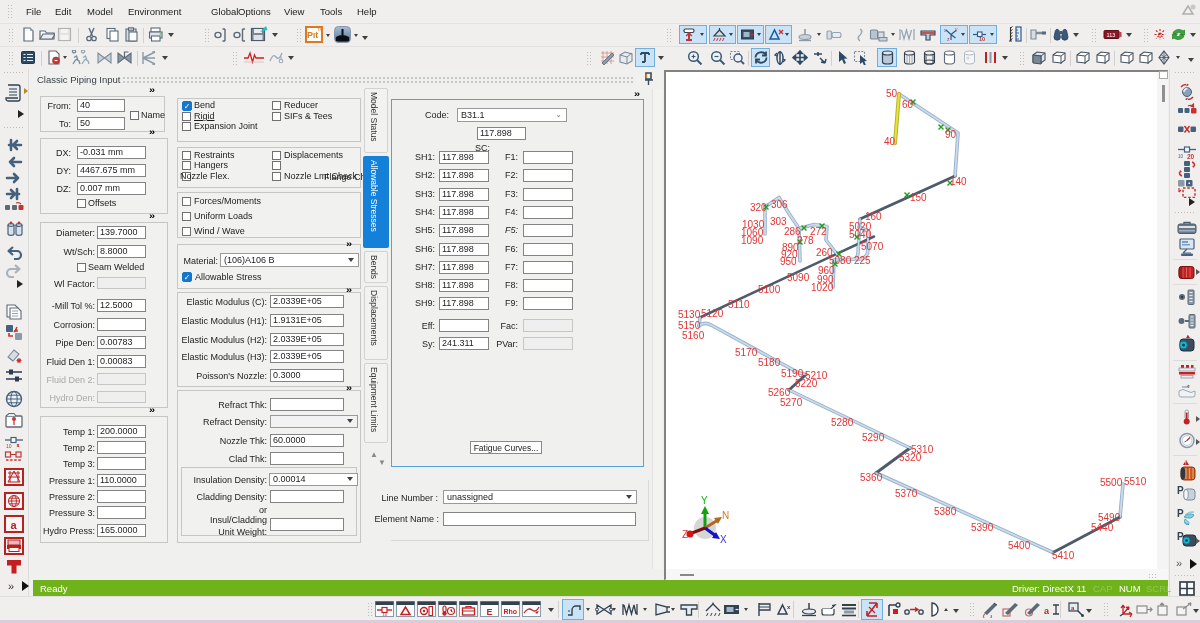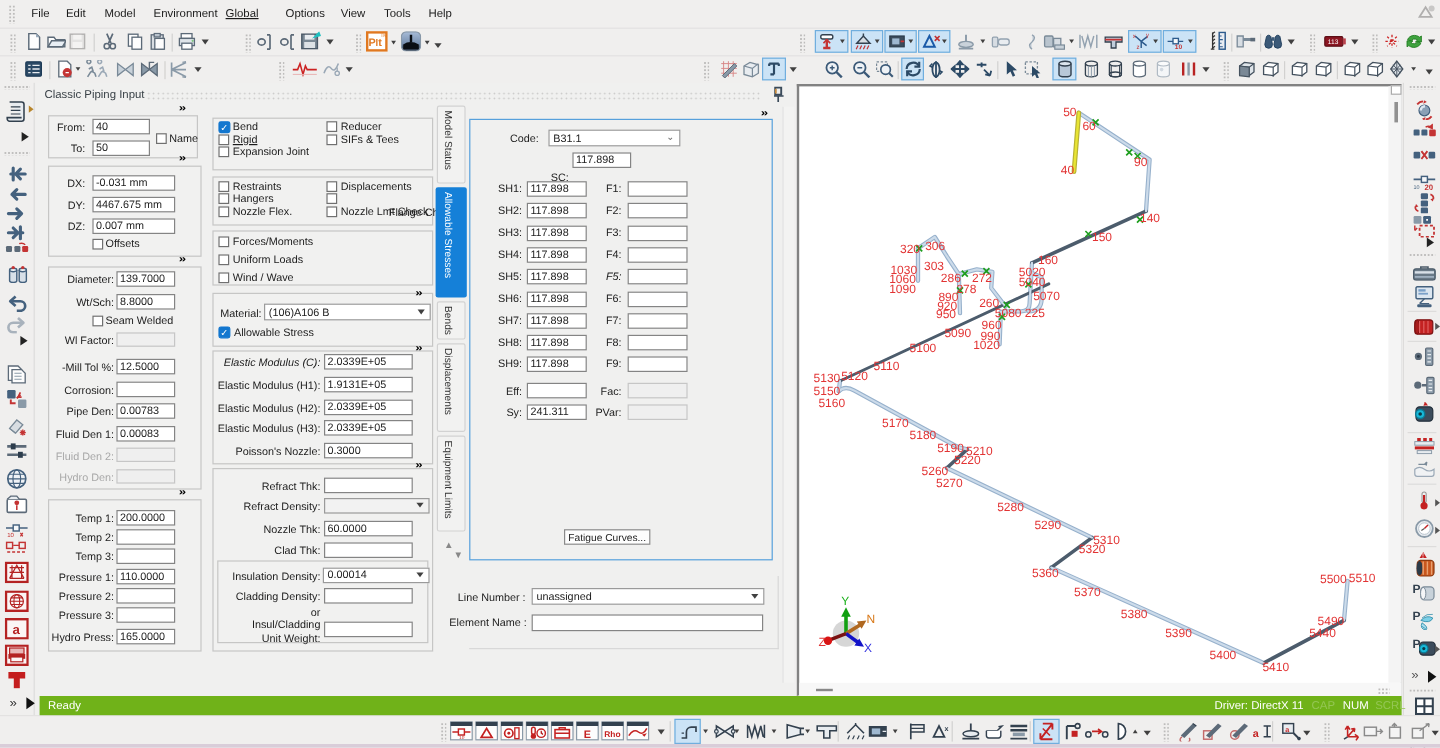--- a/index.html
+++ b/index.html
@@ -19,21 +19,21 @@
 .tbhl{position:absolute;background:#cbe3f6;border:1px solid #70aede;}
 .ddn{position:absolute;width:0;height:0;border-left:3px solid transparent;border-right:3px solid transparent;border-top:4px solid #404040;}
 .ddnS{position:absolute;width:0;height:0;border-left:2.5px solid transparent;border-right:2.5px solid transparent;border-top:3px solid #404040;}
 .mi{position:absolute;font-size:9.5px;color:#1a1a1a;}
 </style></head><body>
 <div class="abs" style="left:0;top:0;width:1200px;height:23px;background:#f0efee;"></div>
 <div class="mi" style="left:26px;top:6px;">File</div>
 <div class="mi" style="left:55px;top:6px;">Edit</div>
 <div class="mi" style="left:87px;top:6px;">Model</div>
 <div class="mi" style="left:128px;top:6px;">Environment</div>
-<div class="mi" style="left:188px;top:6px;text-decoration:underline;">Global</div>
+<div class="mi" style="left:211px;top:6px;">Global</div>
 <div class="mi" style="left:238px;top:6px;">Options</div>
 <div class="mi" style="left:284px;top:6px;">View</div>
 <div class="mi" style="left:320px;top:6px;">Tools</div>
 <div class="mi" style="left:357px;top:6px;">Help</div>
 <div class="gripv" style="left:7px;top:4px;width:6px;height:16px;"></div>
 <svg class="abs" style="left:1180px;top:2px;" width="18" height="16" viewBox="0 0 18 16">
     <path d="M3 12 L8 4 L13 12 Z" fill="none" stroke="#b0afae" stroke-width="1.5"></path>
     <circle cx="13" cy="5" r="2.5" fill="#c8c7c6"></circle>
   </svg>
 <div class="abs" style="left:0;top:23px;width:1200px;height:23px;background:#f0efee;border-top:1px solid #e3e2e1;"></div>
@@ -571,42 +571,42 @@
 <div class="cb" style="left:272px;top:101px;"></div>
 <div class="lbl" style="left:284px;top:100px;">Reducer</div>
 <div class="cb" style="left:272px;top:112px;"></div>
 <div class="lbl" style="left:284px;top:111px;">SIFs &amp; Tees</div>
 <div class="grp" style="left:177px;top:147px;width:184px;height:41px;"></div>
 <div class="cb" style="left:182px;top:151px;"></div>
 <div class="lbl" style="left:194px;top:150px;">Restraints</div>
 <div class="cb" style="left:182px;top:161px;"></div>
 <div class="lbl" style="left:194px;top:160px;">Hangers</div>
 <div class="cb" style="left:182px;top:172px;"></div>
-<div class="lbl" style="left:194px;top:171px;">Nozzle Flex.</div>
+<div class="lbl" style="left:180px;top:171px;">Nozzle Flex.</div>
 <div class="cb" style="left:272px;top:151px;"></div>
 <div class="lbl" style="left:284px;top:150px;">Displacements</div>
 <div class="cb" style="left:272px;top:161px;"></div>
 <div class="lbl" style="left:284px;top:172px;padding-left:40px;">Flange Checks</div>
 <div class="cb" style="left:272px;top:172px;"></div>
 <div class="lbl" style="left:284px;top:171px;">Nozzle Lmt Check</div>
 <div class="grp" style="left:177px;top:192px;width:184px;height:46px;"></div>
 <div class="cb" style="left:182px;top:197px;"></div>
 <div class="lbl" style="left:194px;top:196px;">Forces/Moments</div>
 <div class="cb" style="left:182px;top:212px;"></div>
 <div class="lbl" style="left:194px;top:211px;">Uniform Loads</div>
 <div class="cb" style="left:182px;top:227px;"></div>
 <div class="lbl" style="left:194px;top:226px;">Wind / Wave</div>
 <div class="grp" style="left:177px;top:244px;width:184px;height:45px;"></div>
 <div class="lblr" style="left:98px;top:256px;width:120px;">Material:</div>
 <div class="abs" style="left:220px;top:253px;width:139px;height:14px;background:#fff;border:1px solid #9a9a9a;font-size:9px;line-height:12px;padding:0 3px;color:#1c1c1c;">(106)A106 B<div class="ddn" style="right:4px;top:4px;left:auto;"></div></div>
 <div class="cbc" style="left:182px;top:272px;">✓</div>
 <div class="lbl" style="left:195px;top:272px;">Allowable Stress</div>
 <div class="chev" style="left:346px;top:238px;">»</div>
 <div class="grp" style="left:177px;top:292px;width:184px;height:95px;"></div>
-<div class="lblr" style="left:147px;top:297px;width:120px;font-style:italic;">Elastic Modulus (C):</div>
+<div class="lblr" style="left:147px;top:297px;width:120px;">Elastic Modulus (C):</div>
 <div class="inp" style="left:270px;top:295px;width:74px;height:13px;line-height:11px;">2.0339E+05</div>
 <div class="lblr" style="left:147px;top:316px;width:120px;">Elastic Modulus (H1):</div>
 <div class="inp" style="left:270px;top:314px;width:74px;height:13px;line-height:11px;">1.9131E+05</div>
 <div class="lblr" style="left:147px;top:335px;width:120px;">Elastic Modulus (H2):</div>
 <div class="inp" style="left:270px;top:333px;width:74px;height:13px;line-height:11px;">2.0339E+05</div>
 <div class="lblr" style="left:147px;top:352px;width:120px;">Elastic Modulus (H3):</div>
 <div class="inp" style="left:270px;top:350px;width:74px;height:13px;line-height:11px;">2.0339E+05</div>
 <div class="lblr" style="left:147px;top:371px;width:120px;">Poisson's Nozzle:</div>
 <div class="inp" style="left:270px;top:369px;width:74px;height:13px;line-height:11px;">0.3000</div>
 <div class="chev" style="left:346px;top:284px;">»</div>
@@ -639,21 +639,21 @@
 <div class="abs" style="left:369px;top:255px;font-size:8.5px;color:#333;writing-mode:vertical-lr;white-space:nowrap;">Bends</div>
 <div class="abs" style="left:364px;top:286px;width:24px;height:74px;background:#f2f2f1;border:1px solid #d2d2d2;border-radius:2px;"></div>
 <div class="abs" style="left:369px;top:290px;font-size:8.5px;color:#333;writing-mode:vertical-lr;white-space:nowrap;">Displacements</div>
 <div class="abs" style="left:364px;top:363px;width:24px;height:80px;background:#f2f2f1;border:1px solid #d2d2d2;border-radius:2px;"></div>
 <div class="abs" style="left:369px;top:367px;font-size:8.5px;color:#333;writing-mode:vertical-lr;white-space:nowrap;">Equipment Limits</div>
 <div class="abs" style="left:370px;top:450px;font-size:8px;color:#888;">▲</div>
 <div class="abs" style="left:378px;top:458px;font-size:8px;color:#888;">▼</div>
 <div class="abs" style="left:391px;top:99px;width:253px;height:368px;background:#f0f0ef;border:1px solid #56a0dc;"></div>
 <div class="lblr" style="left:329px;top:110px;width:120px;">Code:</div>
 <div class="abs" style="left:457px;top:108px;width:110px;height:14px;background:#fff;border:1px solid #9a9a9a;font-size:9px;line-height:12px;padding:0 3px;color:#1c1c1c;">B31.1<span style="position:absolute;right:4px;top:0;color:#777;font-size:8px;">⌄</span></div>
-<div class="lblr" style="left:354px;top:129px;width:120px;margin-top:14px;">SC:</div>
+<div class="lblr" style="left:370px;top:129px;width:120px;margin-top:14px;">SC:</div>
 <div class="inp" style="left:477px;top:127px;width:49px;height:13px;line-height:11px;">117.898</div>
 <div class="lblr" style="left:315px;top:152px;width:120px;">SH1:</div>
 <div class="inp" style="left:439px;top:151px;width:50px;height:13px;line-height:11px;">117.898</div>
 <div class="lblr" style="left:398px;top:152px;width:120px;">F1:</div>
 <div class="inp" style="left:523px;top:151px;width:50px;height:13px;line-height:11px;"></div>
 <div class="lblr" style="left:315px;top:170px;width:120px;">SH2:</div>
 <div class="inp" style="left:439px;top:169px;width:50px;height:13px;line-height:11px;">117.898</div>
 <div class="lblr" style="left:398px;top:170px;width:120px;">F2:</div>
 <div class="inp" style="left:523px;top:169px;width:50px;height:13px;line-height:11px;"></div>
 <div class="lblr" style="left:315px;top:189px;width:120px;">SH3:</div>

